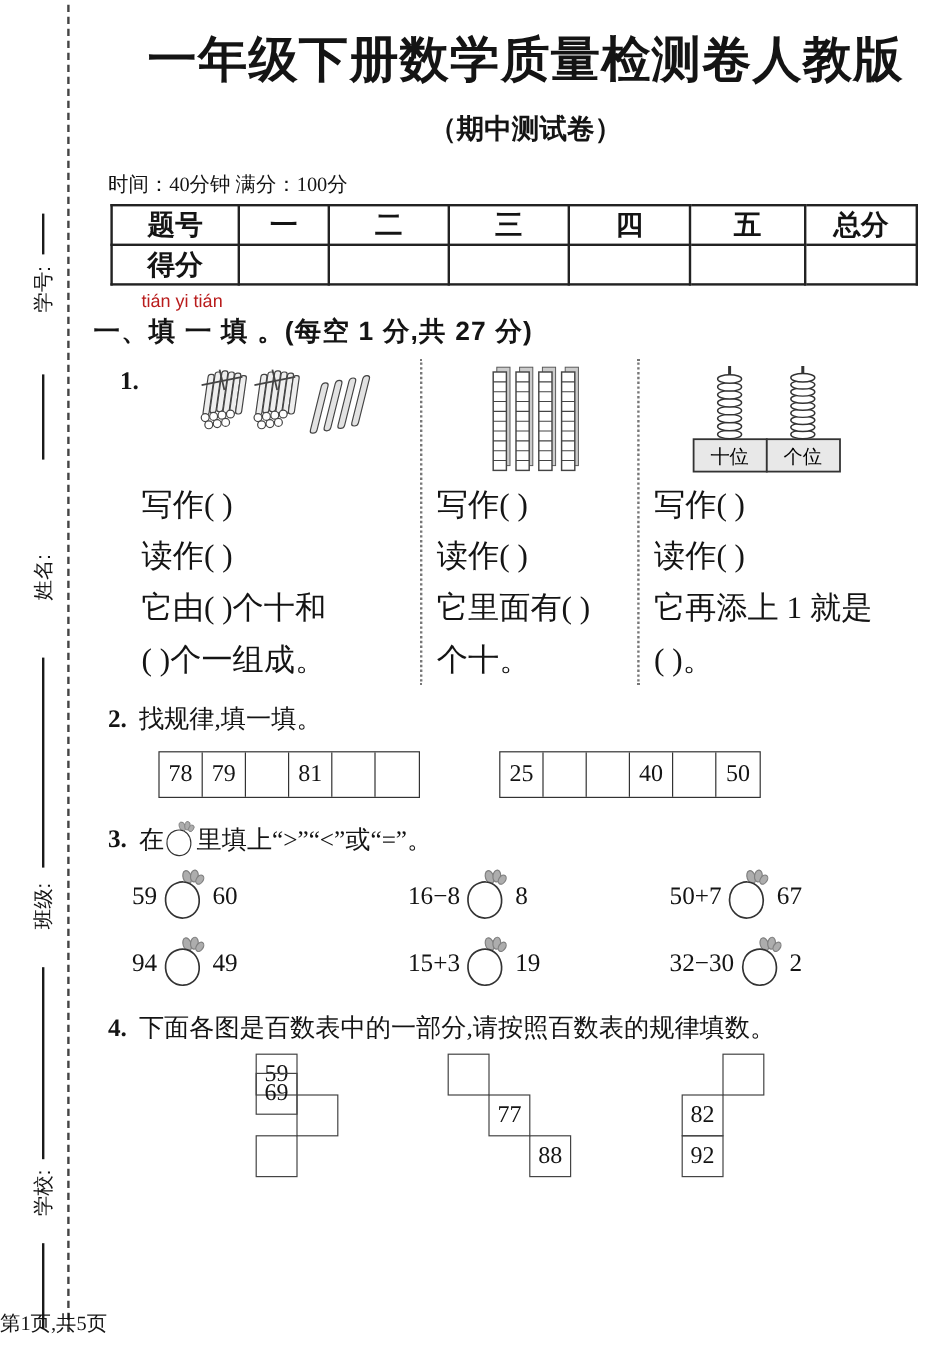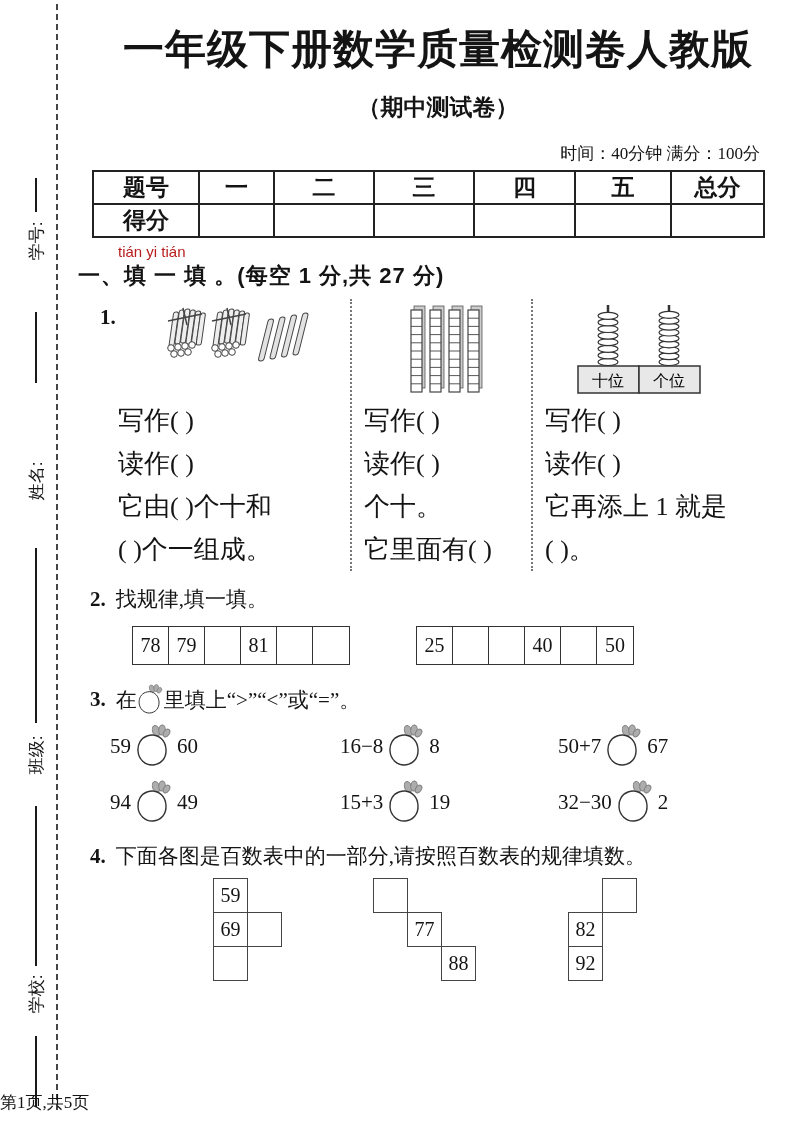--- a/index.html
+++ b/index.html
@@ -15,21 +15,21 @@
   #fl4{top:806px;height:160px} #fl5{top:1036px;height:71px}
   .margin-label { position:absolute; left:36px; white-space:nowrap; font-size:17px;
                   font-family:"Liberation Sans", sans-serif;
                   transform:translate(-50%,-50%) rotate(-90deg); }
   #ml1{top:241px} #ml2{top:481px} #ml3{top:755px} #ml4{top:994px}
 
   .content { position:absolute; left:90px; top:0; width:696px; }
 
   .title { margin-top:22px; text-align:center; font-size:41px; font-weight:700; letter-spacing:1px; }
   .subtitle { margin-top:15px; text-align:center; font-size:23px; font-weight:700; }
-  .meta { margin:19px 26px 5px 0; text-align:right; font-size:17px; }
+  .meta { margin:19px 26px 5px 0; font-size:17px; }
 
   table.score { border-collapse:collapse; width:671px; margin-left:2px; table-layout:fixed; }
   table.score td { border:2px solid #222; height:29px; text-align:center; padding:0;
                    font-size:23px; font-weight:700; font-family:"Liberation Sans", sans-serif; }
 
   .pinyin { margin:5px 0 0 28px; font-size:15px; font-family:"Liberation Sans", sans-serif; color:#b91c1c; }
   .sec-heading { margin:1px 0 0 -12px; font-size:22px; font-weight:700;
                  font-family:"Liberation Sans", sans-serif; letter-spacing:1px; }
 
   
@@ -231,22 +231,22 @@
                 <rect x="3" y="-2" width="11" height="82" fill="#ccc" stroke="#555" stroke-width="0.8"></rect>
                 <rect x="0" y="2" width="11" height="82" fill="#fff" stroke="#444" stroke-width="1.2"></rect>
                 <path d="M0,10.2 h11 M0,18.4 h11 M0,26.6 h11 M0,34.8 h11 M0,43 h11 M0,51.2 h11 M0,59.4 h11 M0,67.6 h11 M0,75.8 h11" stroke="#444" stroke-width="0.9"></path>
               </g>
             </g>
           </svg>
         </div>
         <div class="lines">
           <div>写作(       )</div>
           <div>读作(           )</div>
+          <div>它里面有(        )</div>
           <div>个十。</div>
-          <div>它里面有(        )</div>
         </div>
       </div>
 
       <div class="q1col c3">
         <div class="graphic">
           <svg width="128" height="94" viewBox="0 0 128 94">
             <line x1="33" y1="2" x2="33" y2="63" stroke="#333" stroke-width="2.5"></line>
             <line x1="94" y1="2" x2="94" y2="63" stroke="#333" stroke-width="2.5"></line>
             <g fill="#fff" stroke="#333" stroke-width="1.2">
               <ellipse cx="33" cy="59" rx="10" ry="3.5"></ellipse>
@@ -358,21 +358,21 @@
       </div>
     </div>
 
     <div class="qhead q4head">
       <span class="qnum">4.</span>
       <span>下面各图是百数表中的一部分,请按照百数表的规律填数。</span>
     </div>
     <div class="q4figs">
       <div class="fig" id="fig1">
         <div class="fcell" style="left:0;top:0">59</div>
-        <div class="fcell" style="left:0;top:34px">69</div>
+        <div class="fcell" style="left:0;top:16px">69</div>
         <div class="fcell" style="left:34px;top:34px"></div>
         <div class="fcell" style="left:0;top:68px"></div>
       </div>
       <div class="fig" id="fig2">
         <div class="fcell" style="left:0;top:0"></div>
         <div class="fcell" style="left:34px;top:34px">77</div>
         <div class="fcell" style="left:68px;top:68px">88</div>
       </div>
       <div class="fig" id="fig3">
         <div class="fcell" style="left:34px;top:0"></div>

